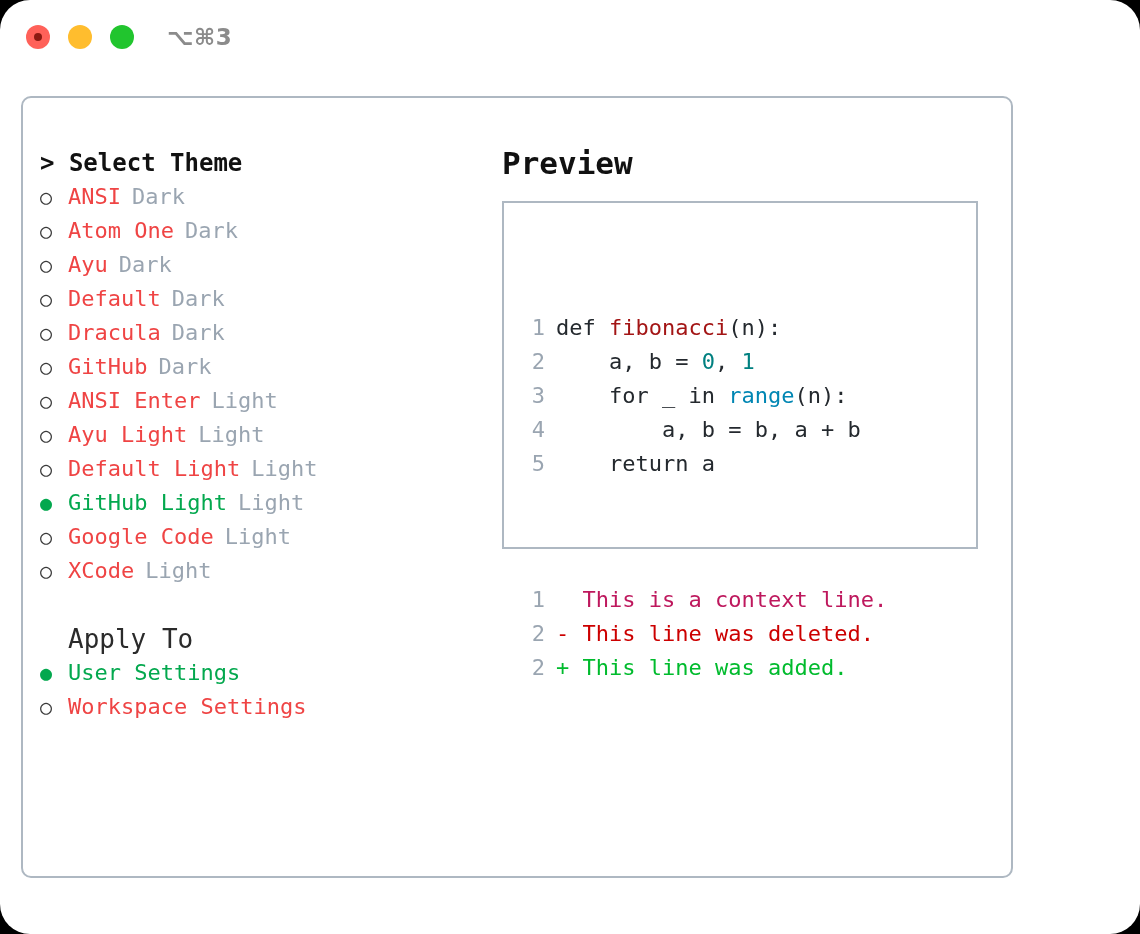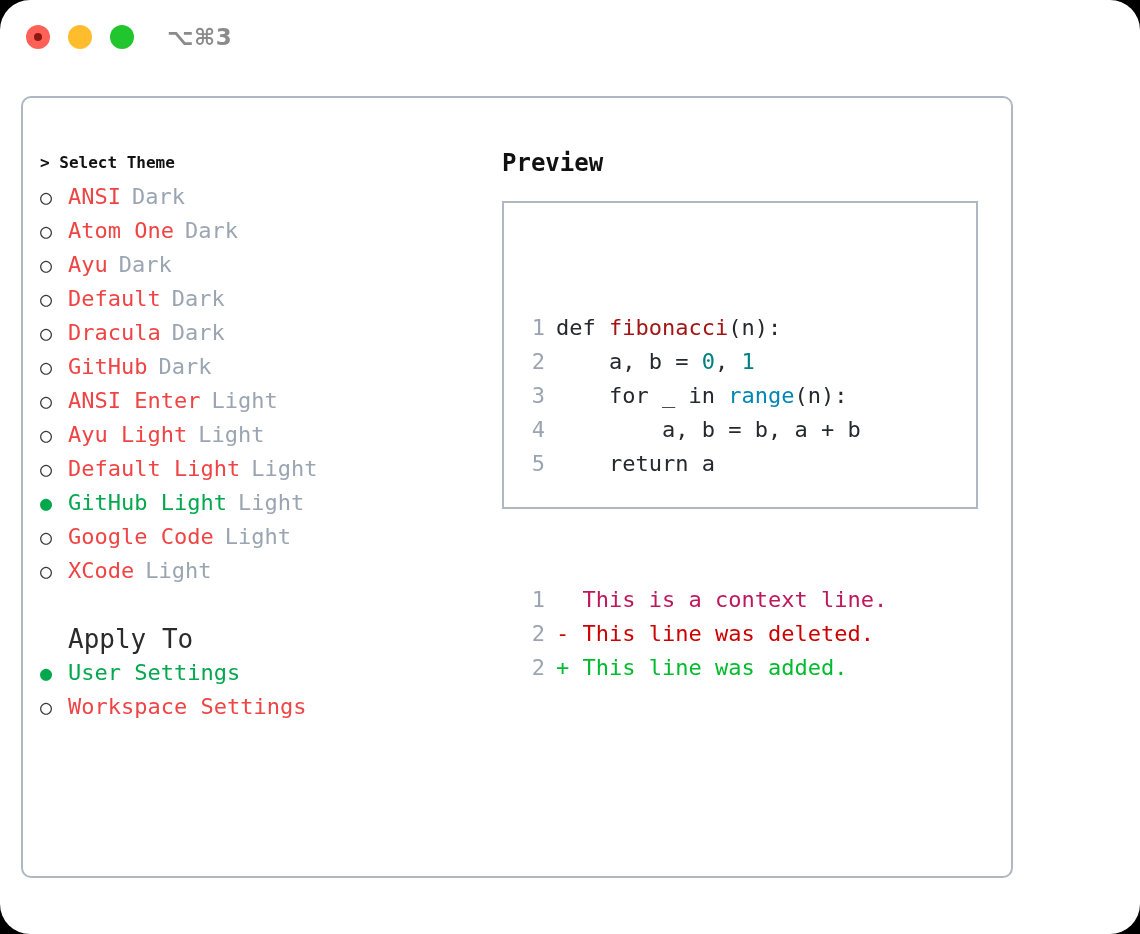--- a/index.html
+++ b/index.html
@@ -84,21 +84,21 @@
 
   
   .left-col {
     position: absolute;
     left: 17px;
     top: 48px;
     width: 450px;
   }
 
   .heading {
-    font-size: 16px;
+    font-size: 24px;
     font-weight: bold;
     color: #111111;
     line-height: 34px;
     white-space: pre;
   }
 
   .opt-row {
     display: flex;
     align-items: baseline;
     line-height: 34px;
@@ -139,29 +139,29 @@
   }
 
   
   .right-col {
     position: absolute;
     left: 479px;
     top: 48px;
     width: 490px;
   }
   .preview-title {
-    font-size: 24px;
+    font-size: 31px;
     font-weight: bold;
     color: #111111;
     line-height: 34px;
   }
   .preview-box {
     margin-top: 21px;
     width: 476px;
-    height: 308px;
+    height: 348px;
     border: 2px solid #aeb8c2;
     background: #ffffff;
     box-sizing: border-box;
     position: relative;
   }
   .code {
     position: absolute;
     left: 19px;
     top: 40px;
     font-size: 22px;

